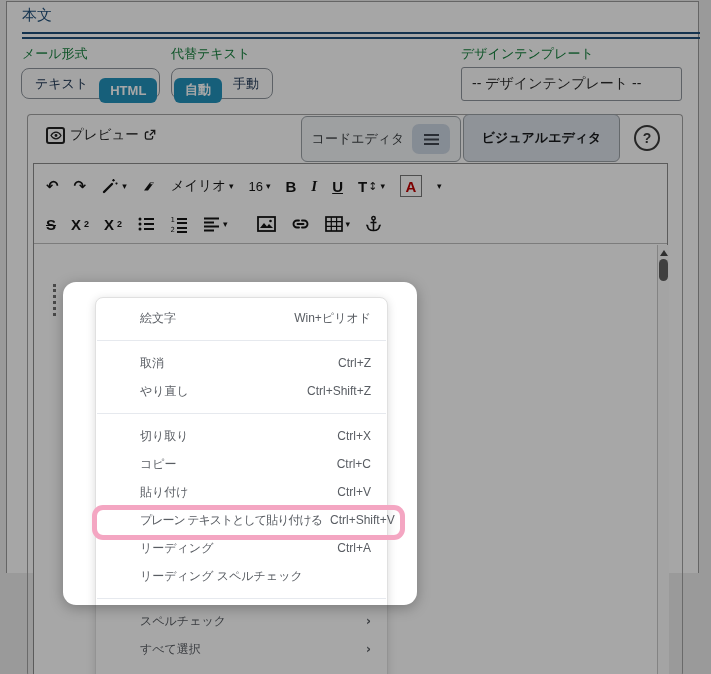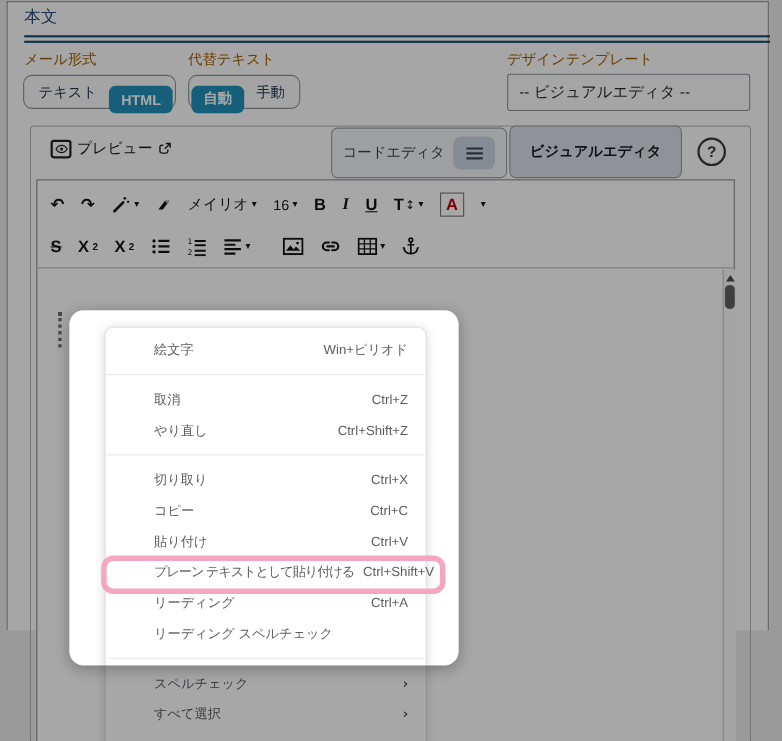--- a/index.html
+++ b/index.html
@@ -5,21 +5,21 @@
   html,body{margin:0;padding:0;background:#e9e9e9;}
   #screen{position:relative;width:711px;height:674px;overflow:hidden;
     font-family:"Liberation Sans","DejaVu Sans",sans-serif;background:#ececec;}
   .glyph{font-family:"DejaVu Sans",sans-serif;}
   
   .panel{position:absolute;left:6px;top:1px;width:693px;height:572px;
     background:#fdfdfd;border:1px solid #9b9b9b;border-bottom:none;box-sizing:border-box;}
   .page-title{position:absolute;left:15px;top:4px;font-size:15px;color:#1f4e79;}
   .double-rule{position:absolute;left:15px;top:30px;width:678px;height:3px;
     border-top:2px solid #1f4e79;border-bottom:2px solid #1f4e79;}
-  .ctl-label{position:absolute;font-size:13px;color:#a16207;}
+  .ctl-label{position:absolute;font-size:13px;color:#15803d;}
   .toggle-group{position:absolute;top:66px;height:31px;background:#fbfbfb;border:1px solid #8f959c;
     border-radius:8px;display:inline-flex;align-items:center;box-sizing:border-box;padding:0 2px;}
   .seg{font-size:13px;color:#223a57;padding:0 11px;display:flex;align-items:center;height:25px;border-radius:6px;}
   .seg.sel{background:#2391bb;color:#fff;font-weight:bold;margin-top:13px;}
   .tpl-select{position:absolute;left:454px;top:65px;width:221px;height:34px;box-sizing:border-box;
     background:#fcfcfc;border:1px solid #8f959c;border-radius:3px;display:flex;align-items:center;
     padding-left:10px;font-size:14px;color:#2b2b2b;}
   
   .section{position:absolute;left:20px;top:112px;width:656px;height:562px;
     border:1px solid #a3a3a3;border-radius:4px;border-bottom:none;box-sizing:border-box;}
@@ -86,21 +86,21 @@
     </div>
 
     <div class="ctl-label" style="left:164px;top:43px">代替テキスト</div>
     <div class="toggle-group" style="left:164px">
       <span class="seg sel">自動</span>
       <span class="seg">手動</span>
     </div>
 
     <div class="ctl-label" style="left:454px;top:43px">デザインテンプレート</div>
     <div class="tpl-select">
-      <span>-- ビジュアルエディタ --</span>
+      <span>-- デザインテンプレート --</span>
     </div>
 
     <div class="section"></div>
 
     <div class="preview-btn">
       <span class="eye-box">
         <svg width="12" height="9" viewBox="0 0 12 9">
             <path d="M1 4.5C2.3 2.2 4 1.2 6 1.2s3.7 1 5 3.3c-1.3 2.3-3 3.3-5 3.3s-3.7-1-5-3.3z" fill="none" stroke="#222" stroke-width="1.2"></path>
             <circle cx="6" cy="4.5" r="1.4" fill="#222"></circle>
           </svg>

